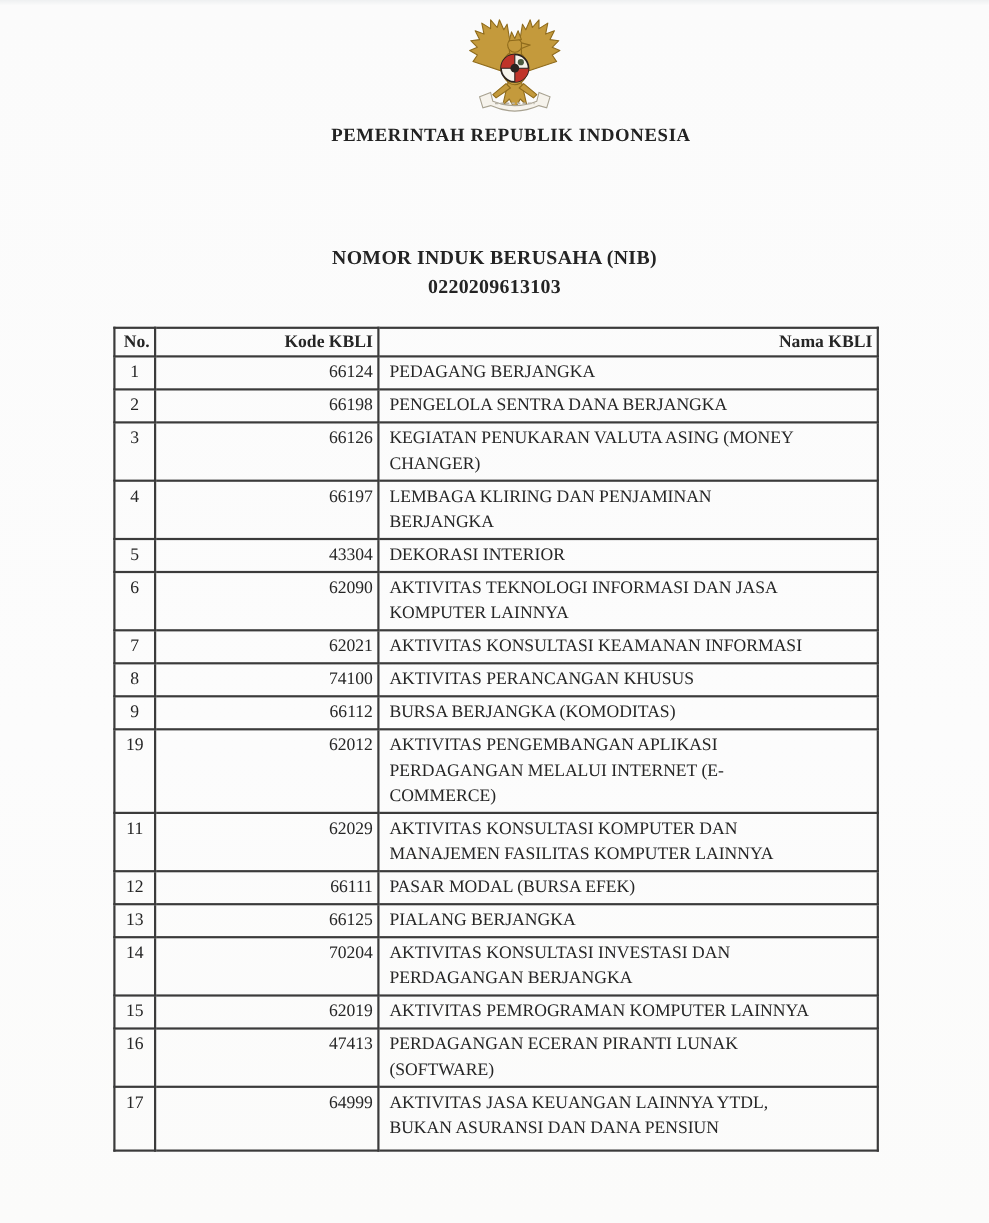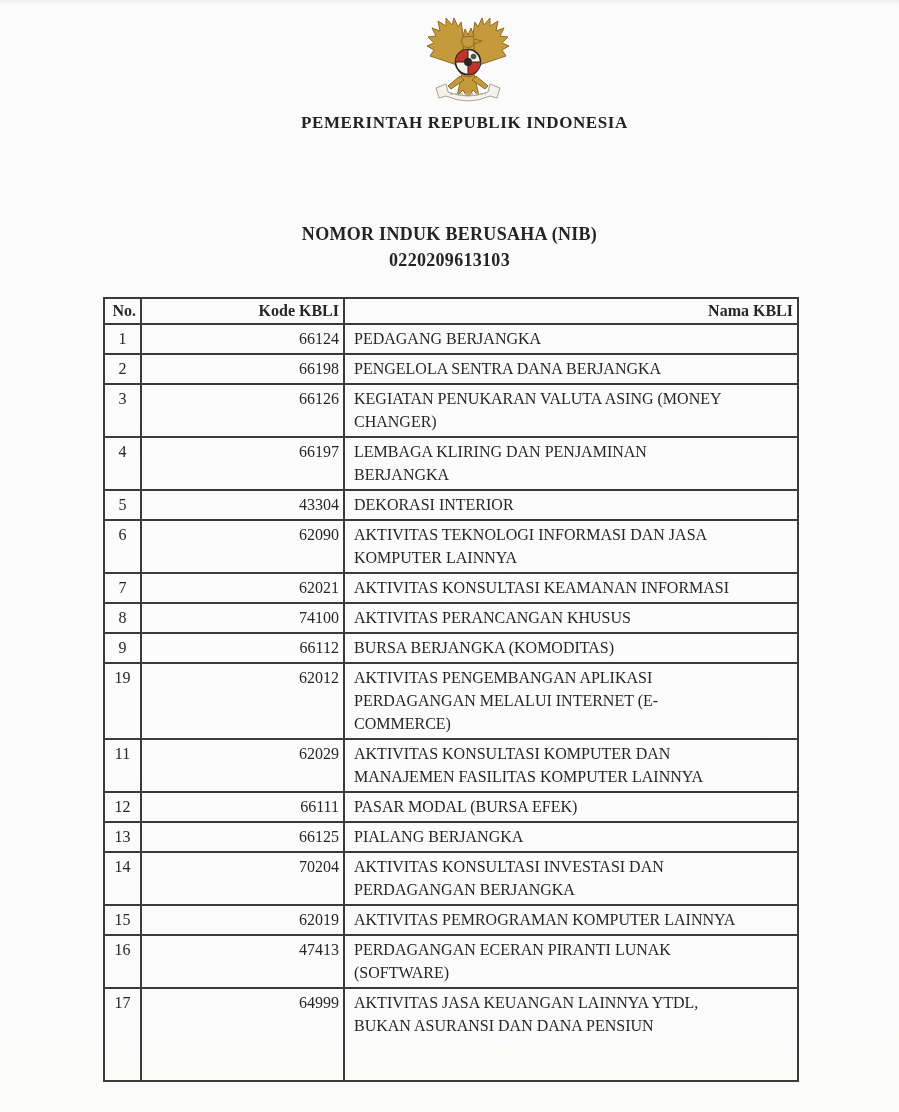--- a/index.html
+++ b/index.html
@@ -76,21 +76,21 @@
   .kbli-table col.c-kode { width: 203px; }
   .kbli-table col.c-nama { width: 454px; }
   .kbli-table td {
     padding: 2px 4px 3px 4px;
     line-height: 23px;
     vertical-align: top;
   }
   .kbli-table td.col-no   { text-align: center; }
   .kbli-table td.col-kode { text-align: right; }
   .kbli-table td.col-nama { text-align: left; white-space: pre-line; padding-left: 9px; }
-  .kbli-table tbody tr:last-child td { height: 93px; }
+  .kbli-table tbody tr:last-child td { height: 58px; }
 </style>
 </head>
 <body>
 
 <div class="page">
 
   <svg class="emblem" viewBox="0 0 96 96" aria-hidden="true">
     <g stroke="var(--emblem-gold-dark)" stroke-width="1" fill="var(--emblem-gold)" stroke-linejoin="round">
 
       <path id="wing" d="M46,58

